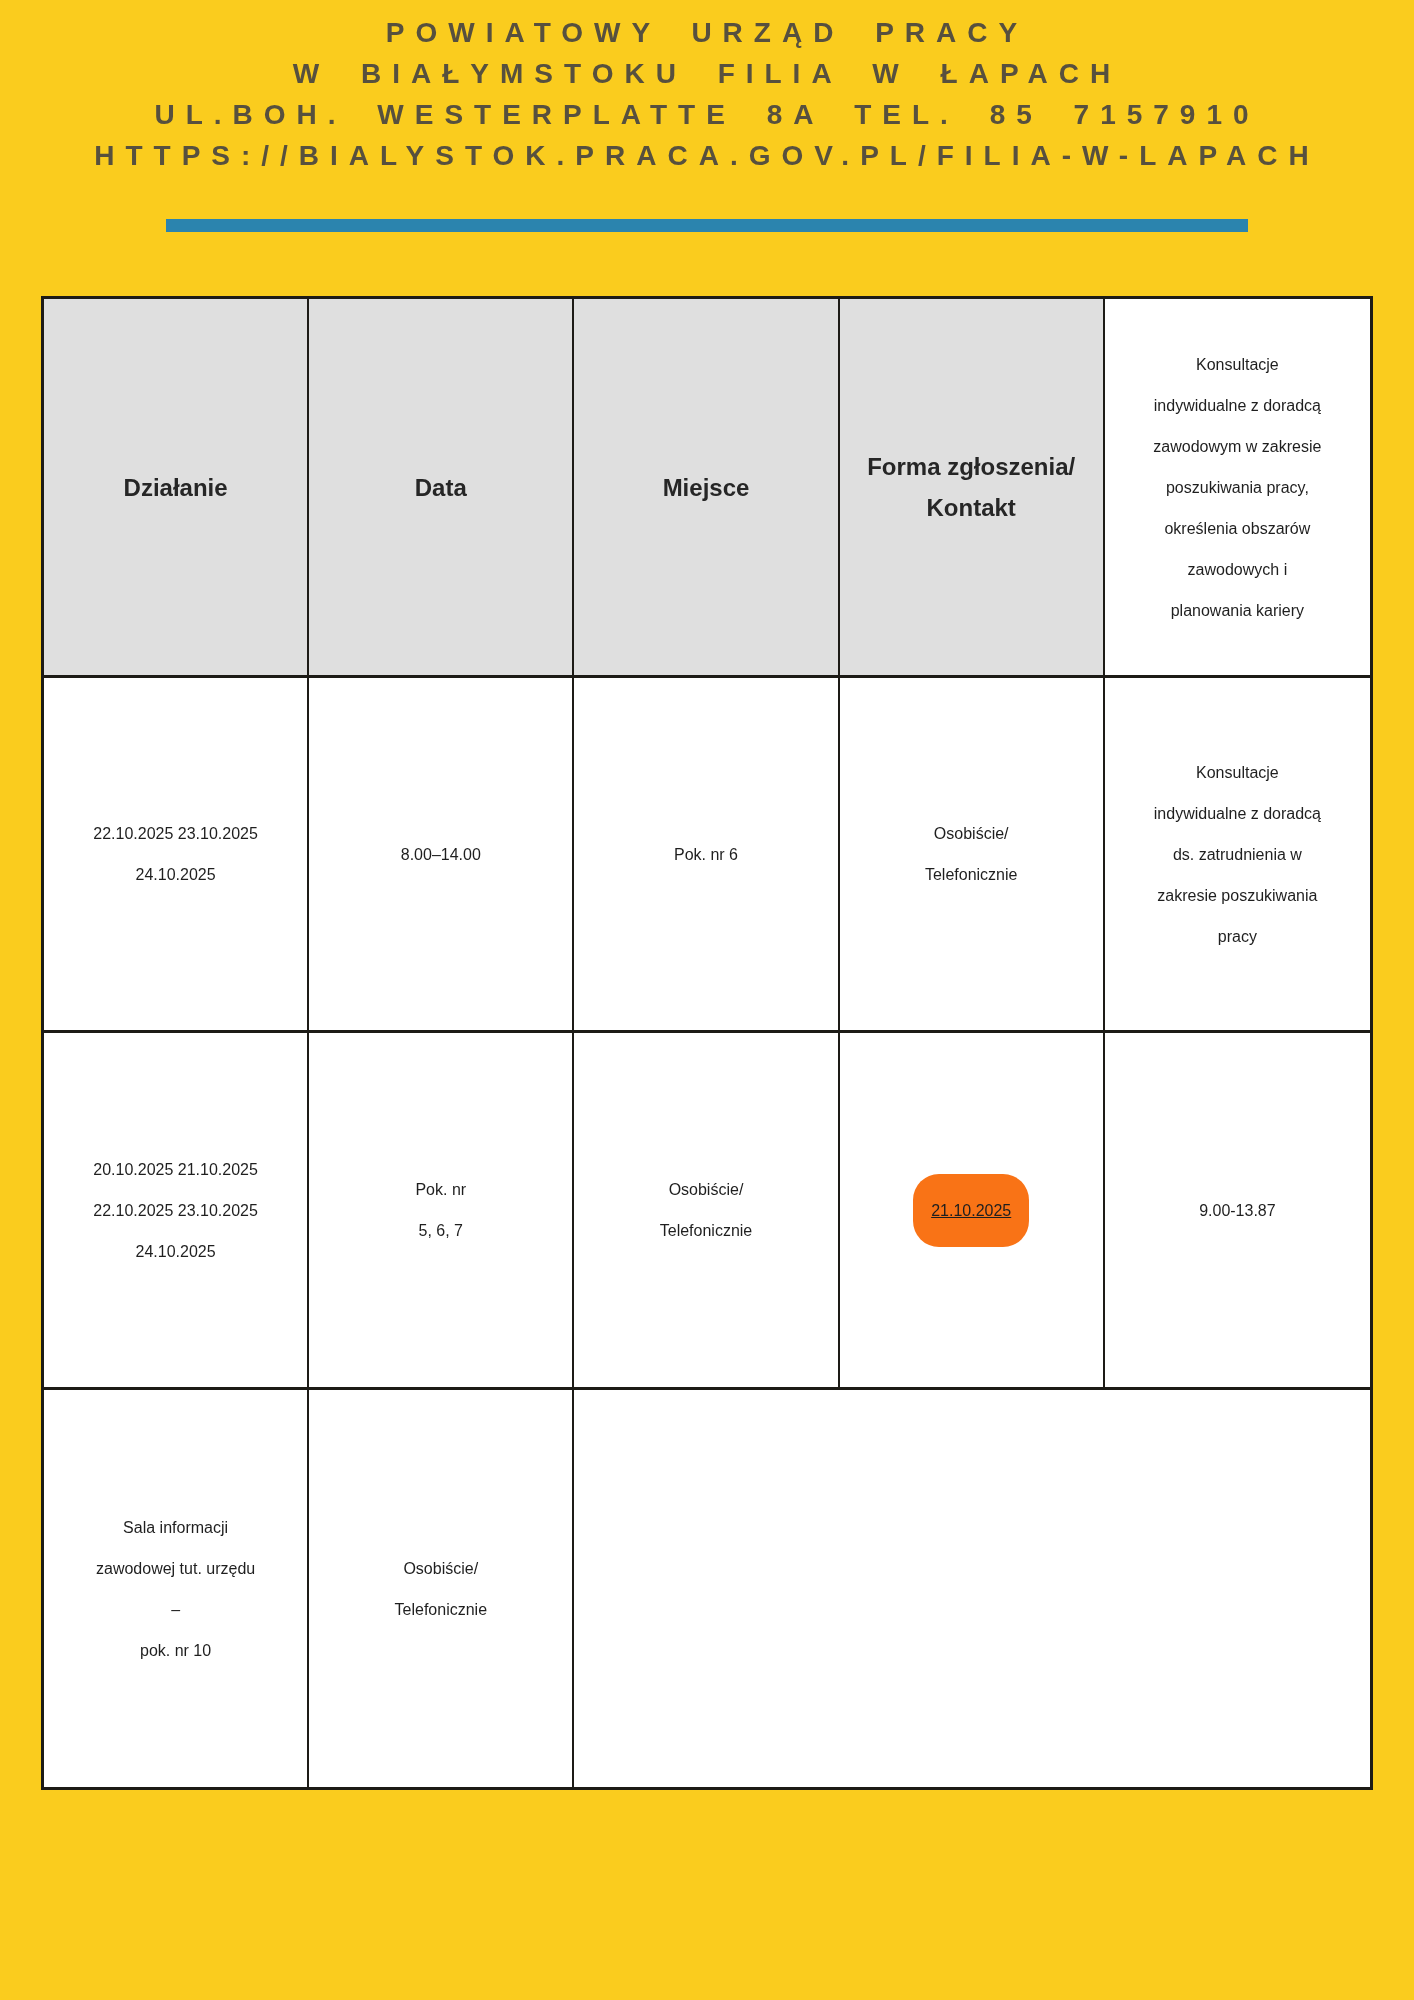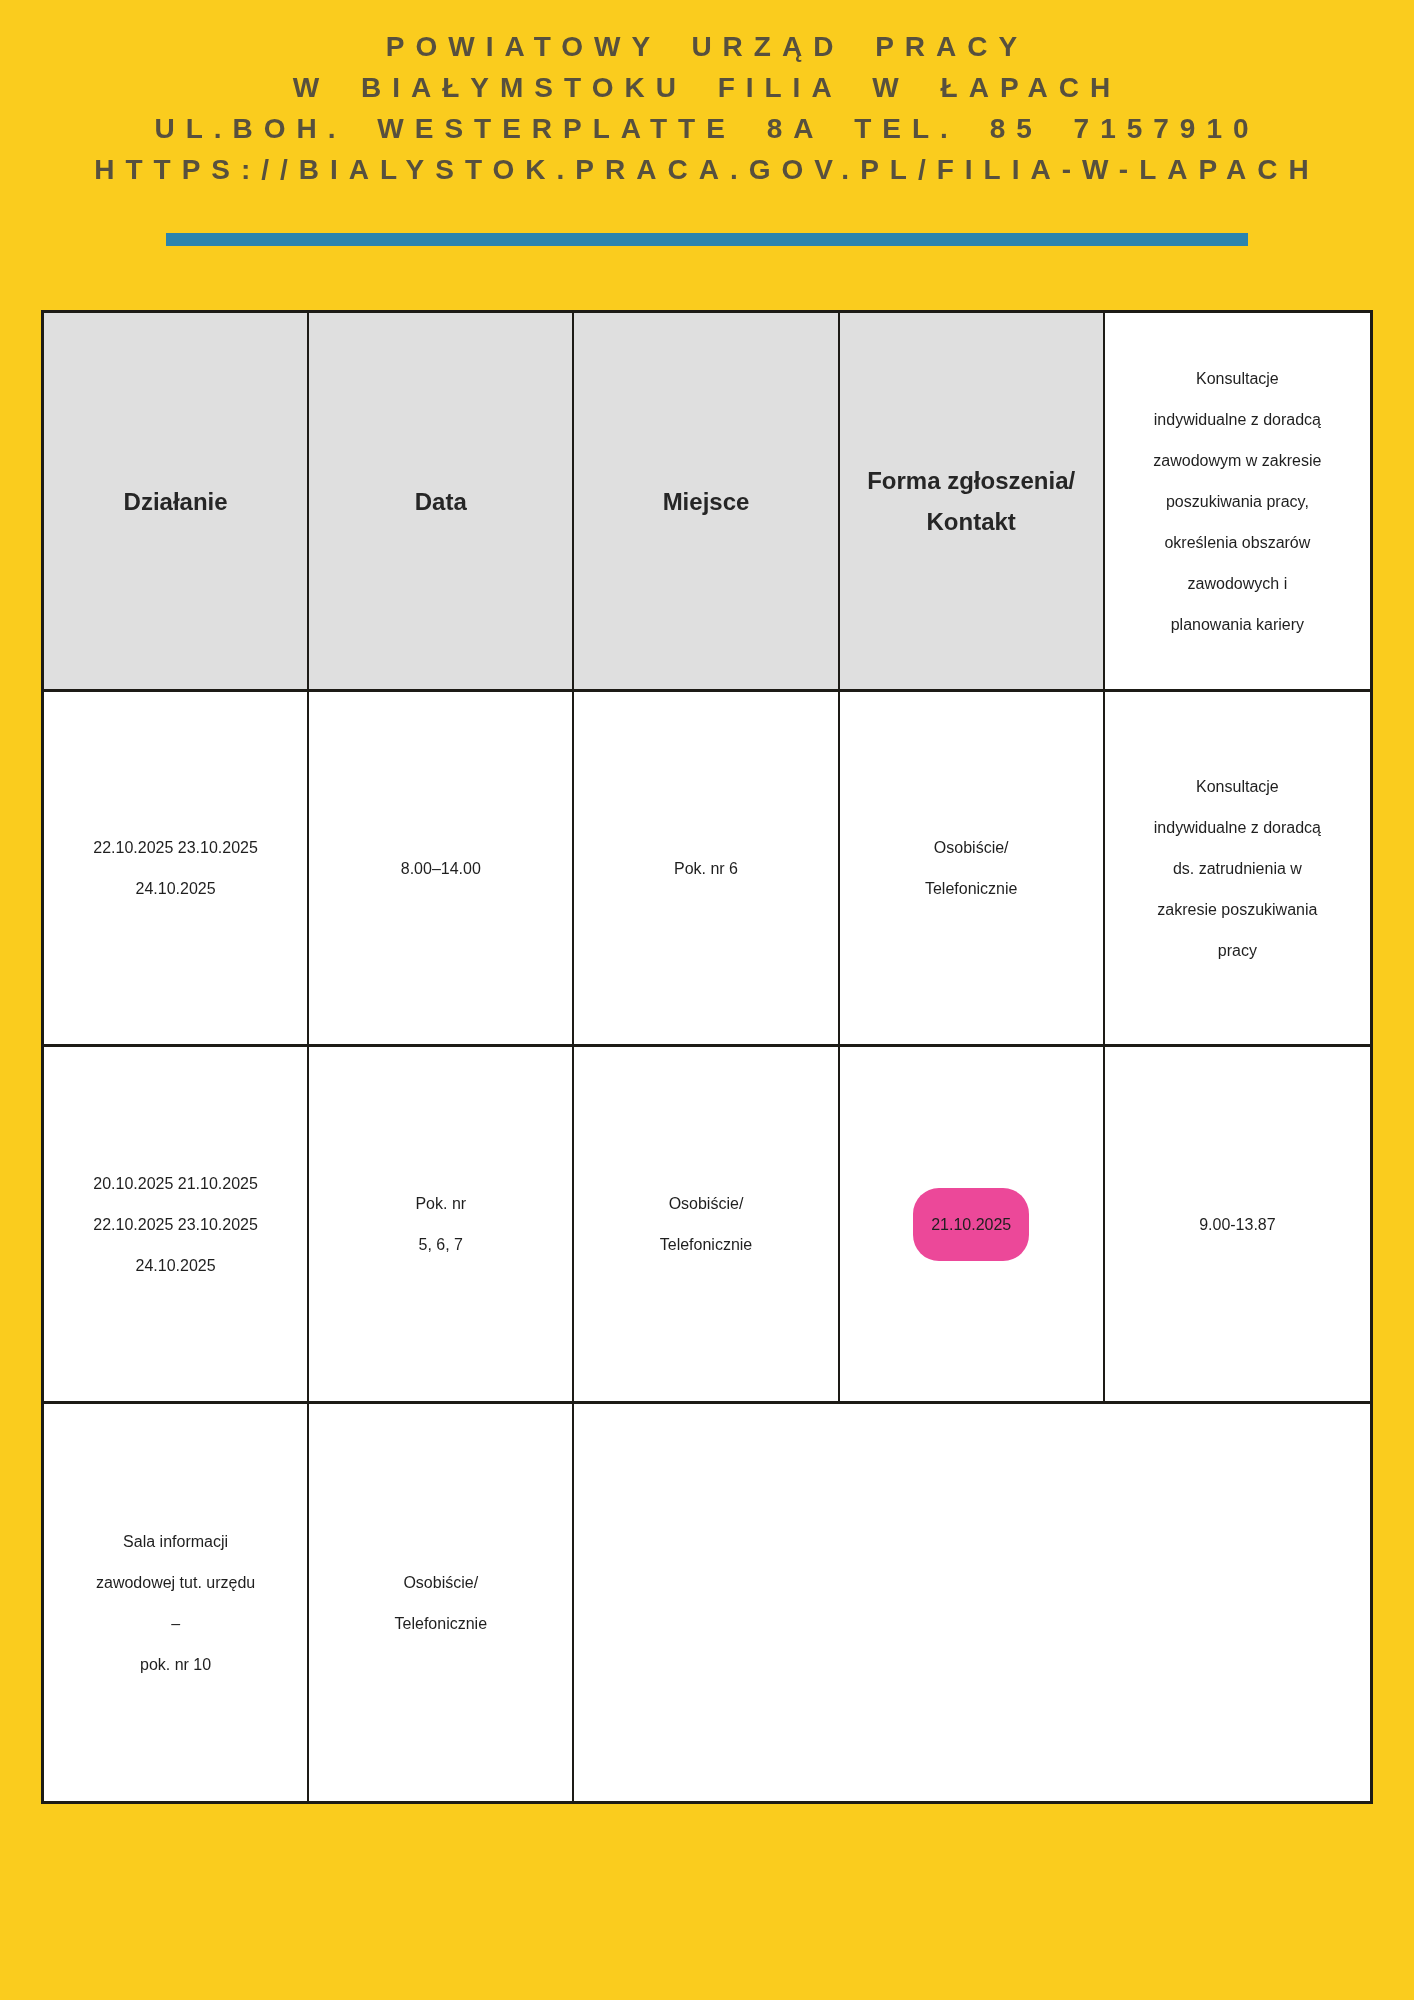--- a/index.html
+++ b/index.html
@@ -6,21 +6,21 @@
   body {
     width: 1414px; height: 2000px;
     background: #facc1e;
     font-family: "Liberation Sans", "DejaVu Sans", sans-serif;
     overflow: hidden;
   }
   .page { position: relative; width: 1414px; height: 2000px; }
 
   
   .letterhead {
-    padding-top: 26px;
+    padding-top: 12px;
     text-align: center;
   }
   .letterhead-line {
     font-size: 28px;
     line-height: 41px;
     font-weight: bold;
     letter-spacing: 11px;
     word-spacing: 12px;
     color: #57503e;
     white-space: nowrap;
@@ -62,23 +62,24 @@
   .cell:nth-child(5n) { border-right: none; }
   .cell:nth-child(n+16) { border-bottom: none; }
   .cell.head {
     background: #dfdfdf;
     font-weight: bold;
     font-size: 24px;
     color: #262626;
   }
   .pill {
     display: inline-block;
-    background: #ec4899;
+    background: #f97316;
     border-radius: 26px;
     padding: 16px 18px;
+    text-decoration: underline;
   }
 </style>
 </head>
 <body>
 
 <div class="page">
 
   <div class="letterhead">
     <div class="letterhead-line">POWIATOWY URZĄD PRACY</div>
     <div class="letterhead-line">W BIAŁYMSTOKU FILIA W ŁAPACH</div>

